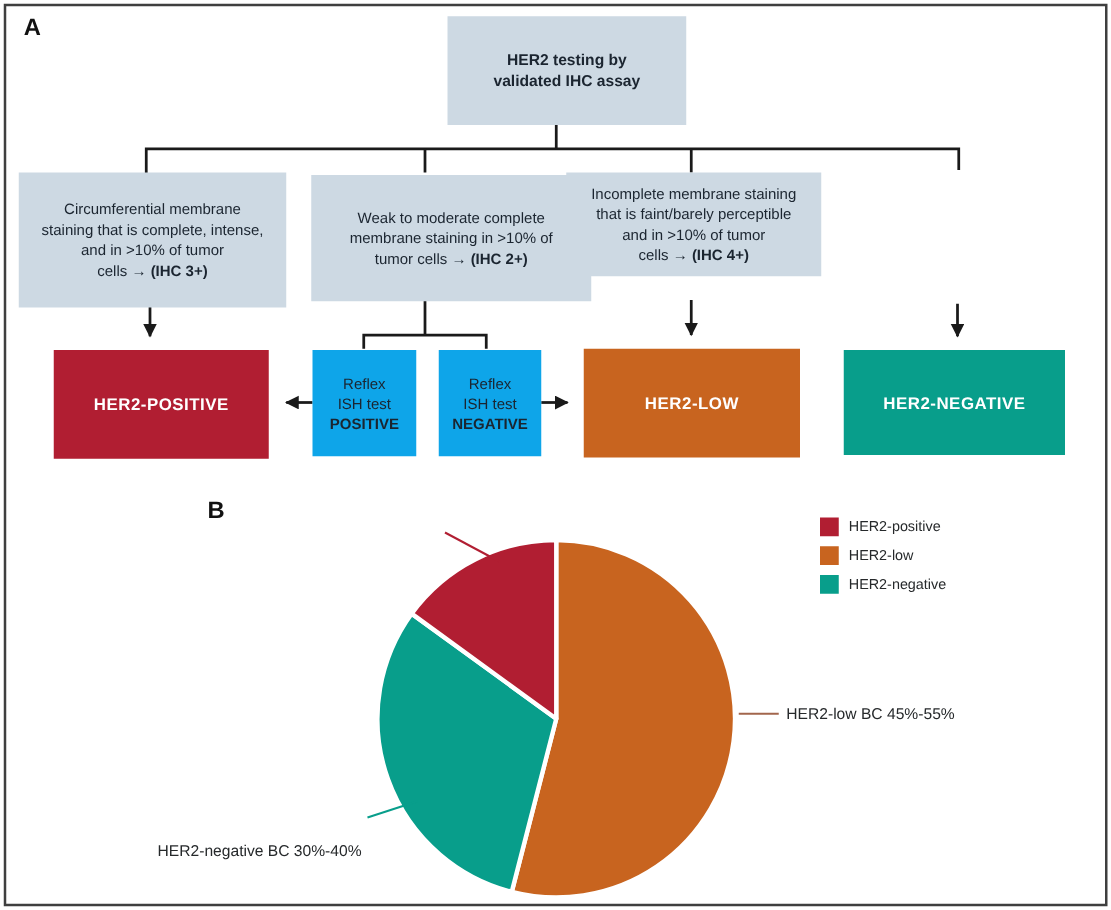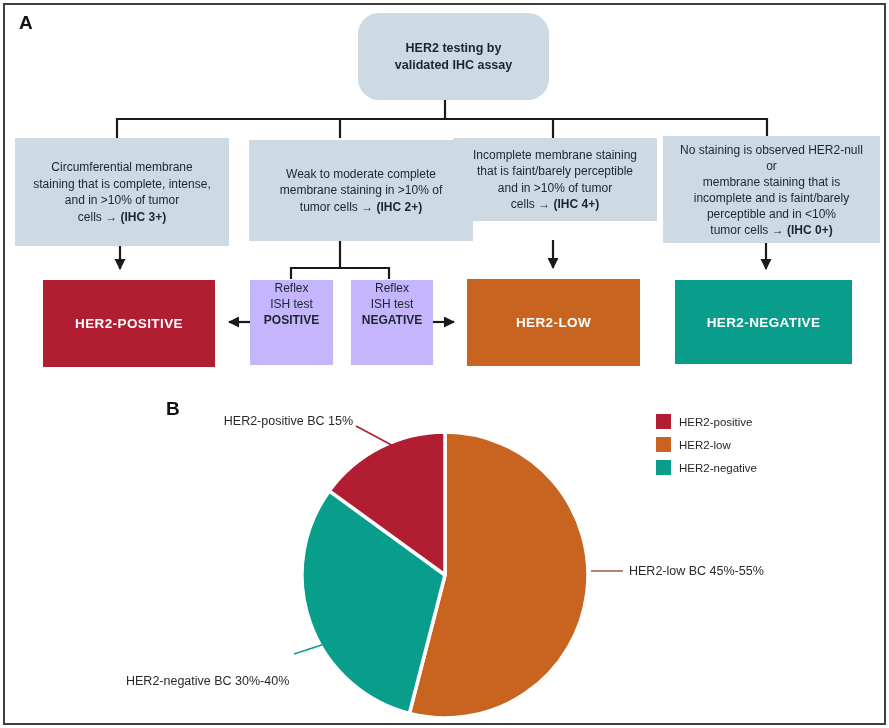--- a/index.html
+++ b/index.html
@@ -4,24 +4,24 @@
 <style>
   html,body{margin:0;padding:0;background:#fff;}
   #page{position:relative;width:889px;height:728px;background:#fff;
         font-family:"Liberation Sans","DejaVu Sans",sans-serif;color:#1B2530;overflow:hidden;}
   #frame{position:absolute;inset:3px;border:2px solid #3f3f3f;}
   .panel-label{position:absolute;font-size:19px;font-weight:bold;color:#111;}
   
   .fbox{position:absolute;background:#CDD9E3;display:flex;align-items:center;justify-content:center;
         text-align:center;font-size:12px;line-height:16.5px;}
   .pre{white-space:pre-line;}
-  .root-box{font-weight:bold;font-size:12.5px;border-radius:21px;}
+  .root-box{font-weight:bold;font-size:12.5px;}
   .outcome{position:absolute;display:flex;align-items:center;justify-content:center;
            color:#fff;font-weight:bold;font-size:13.5px;letter-spacing:.4px;text-align:center;}
-  .reflex{position:absolute;background:#c4b5fd;display:flex;justify-content:center;
+  .reflex{position:absolute;background:#0ea5e9;display:flex;align-items:center;justify-content:center;
           text-align:center;font-size:12px;line-height:16px;}
   .reflex strong{display:block;}
   
   #overlay{position:absolute;left:0;top:0;width:889px;height:728px;pointer-events:none;}
   
   .callout{position:absolute;font-size:12.5px;color:#26292b;}
   #legend{position:absolute;left:656px;top:414px;}
   .legend-row{display:flex;align-items:center;margin-bottom:8px;}
   .legend-swatch{width:15px;height:15px;margin-right:8px;flex:0 0 auto;}
   .legend-label{font-size:11.5px;color:#26292b;}
@@ -80,48 +80,39 @@
 tumor cells → </span><strong>(IHC 2+)</strong></div>
   </div>
 
   <div class="fbox" style="left:453px;top:138px;width:200px;height:83px;padding:0 2px;">
     <div class="pre"><span>Incomplete membrane staining
 that is faint/barely perceptible
 and in &gt;10% of tumor
 cells → </span><strong>(IHC 4+)</strong></div>
   </div>
 
-  <div class="fbox" style="left:663px;top:136px;width:213px;height:107px;padding:0 2px;line-height:16px;">
-    <div class="pre"><span>No staining is observed HER2-null
-or
-membrane staining that is
-incomplete and is faint/barely
-perceptible and in &lt;10%
-tumor cells → </span><strong>(IHC 0+)</strong></div>
-  </div>
 
   <div class="reflex" style="left:250px;top:280px;width:83px;height:85px;">
     <div class="pre"><span>Reflex
 ISH test</span><strong>POSITIVE</strong></div>
   </div>
 
   <div class="reflex" style="left:351px;top:280px;width:82px;height:85px;">
     <div class="pre"><span>Reflex
 ISH test</span><strong>NEGATIVE</strong></div>
   </div>
 
   <div class="outcome" style="left: 43px; top: 280px; width: 172px; height: 87px; background: rgb(177, 30, 50);">HER2-POSITIVE</div>
 
   <div class="outcome" style="left: 467px; top: 279px; width: 173px; height: 87px; background: rgb(200, 100, 31);">HER2-LOW</div>
 
   <div class="outcome" style="left: 675px; top: 280px; width: 177px; height: 84px; background: rgb(8, 158, 139);">HER2-NEGATIVE</div>
 
   <div class="panel-label" style="left:166px;top:398px;">B</div>
 
-  <div class="callout" style="left:148px;top:414px;width:205px;text-align:right;">HER2-positive BC 15%</div>
   <div class="callout" style="left:629px;top:564px;">HER2-low BC 45%-55%</div>
   <div class="callout" style="left:126px;top:646px;margin-top:28px;">HER2-negative BC 30%-40%</div>
 
   <div id="legend">
     <div class="legend-row">
       <div class="legend-swatch" style="background: rgb(177, 30, 50);"></div>
       <div class="legend-label">HER2-positive</div>
     </div>
     <div class="legend-row">
       <div class="legend-swatch" style="background: rgb(200, 100, 31);"></div>

